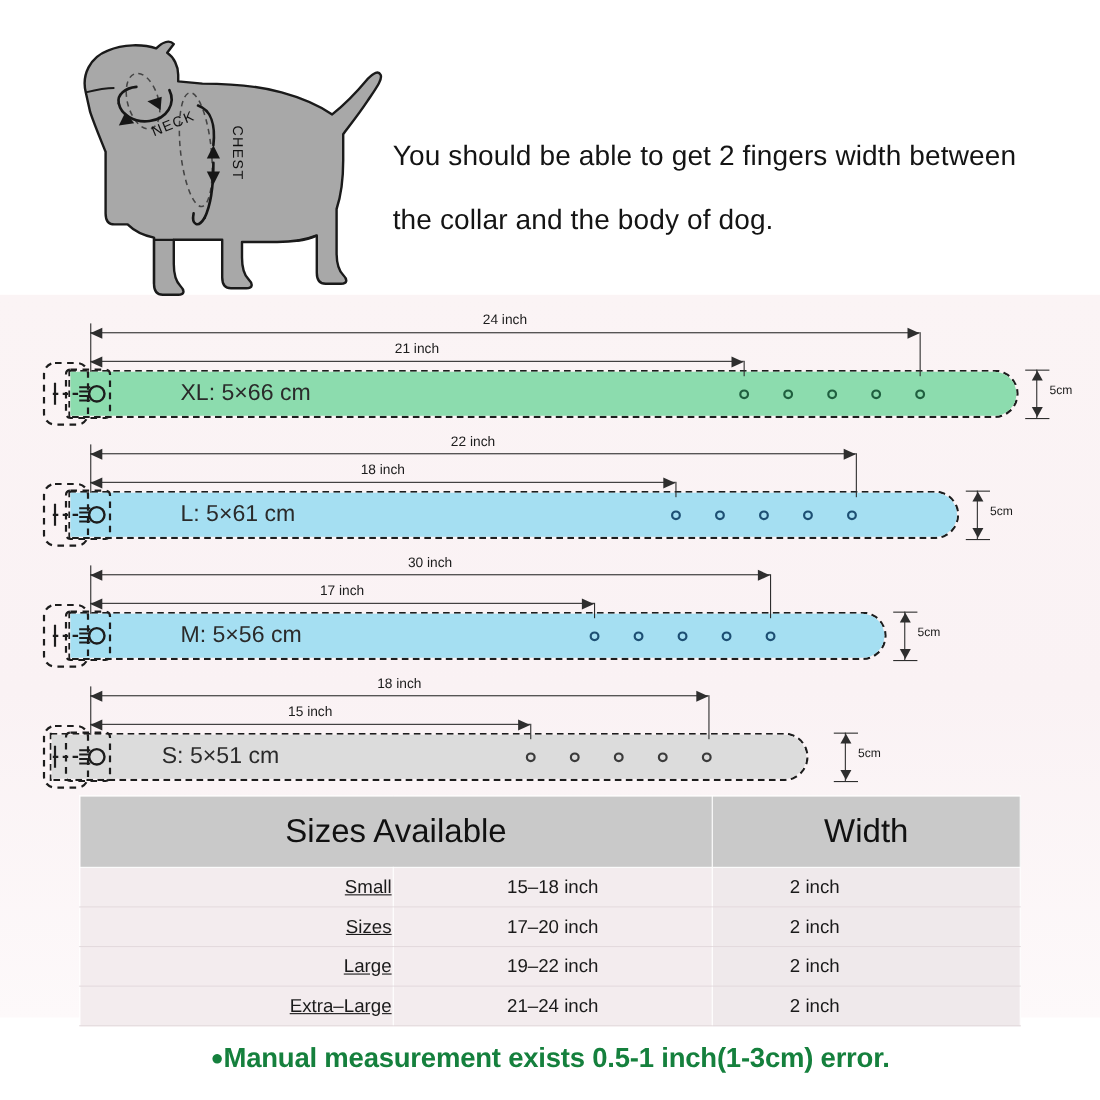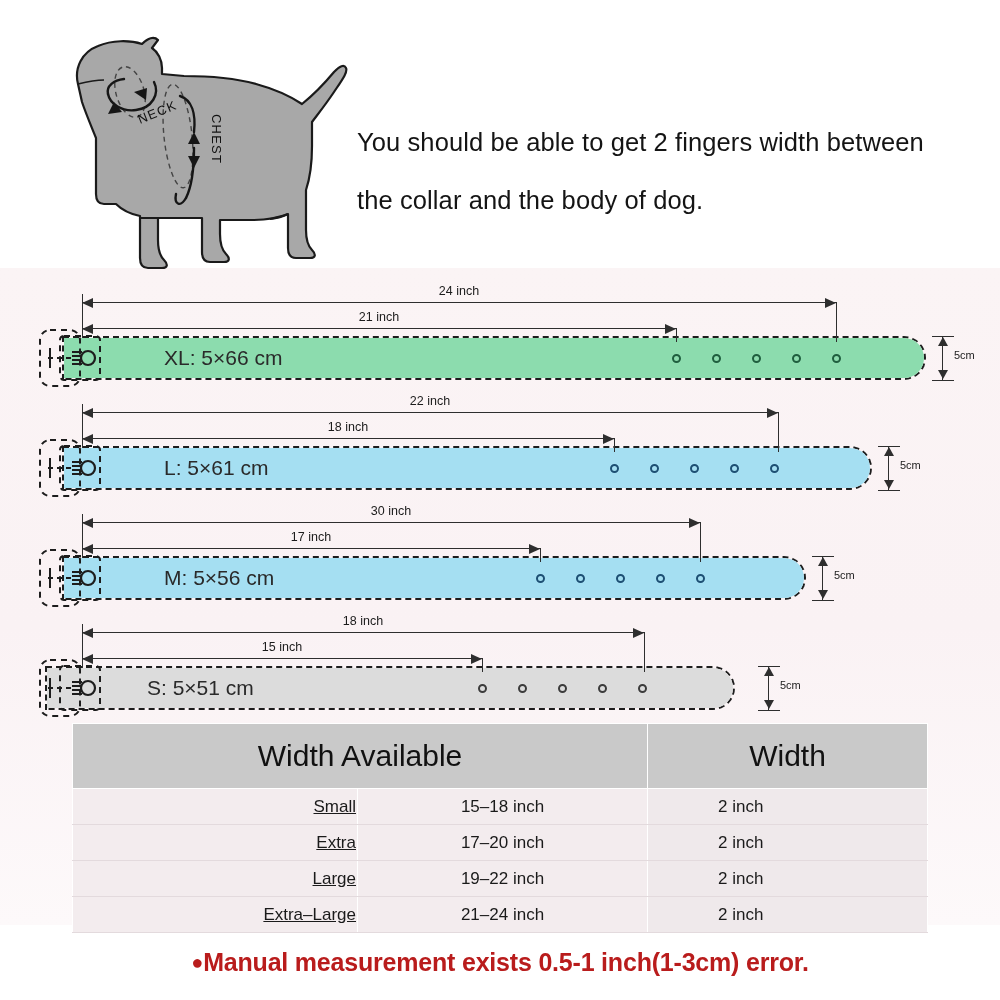--- a/index.html
+++ b/index.html
@@ -139,21 +139,21 @@
   .sizetable td.c-range{text-align:center;}
   .sizetable td.c-width{padding-left:70px;text-align:left;background:#efe9eb;}
   .sizetable col.col1{width:285px;}
   .sizetable col.col2{width:290px;}
   .sizetable col.col3{width:280px;}
 
   
   .note{
     position:absolute;left:0;top:948px;width:1000px;
     text-align:center;z-index:5;
-    color:#b91c1c;
+    color:#15803d;
     font-size:25px;
     font-weight:bold;
     letter-spacing:-.2px;
     white-space:nowrap;
   }
   .note .bullet{font-size:20px;vertical-align:2px;}
 </style>
 </head>
 <body>
 
@@ -367,32 +367,32 @@
     </div>
 
   <table class="sizetable">
     <colgroup>
         <col class="col1">
         <col class="col2">
         <col class="col3">
       </colgroup>
     <thead>
       <tr>
-        <th colspan="2">Width Available</th>
+        <th colspan="2">Sizes Available</th>
         <th>Width</th>
       </tr>
     </thead>
     <tbody id="table-body">
         <tr>
           <td class="c-size">Small</td>
           <td class="c-range">15–18  inch</td>
           <td class="c-width">2 inch</td>
         </tr>
         <tr>
-          <td class="c-size">Extra</td>
+          <td class="c-size">Sizes</td>
           <td class="c-range">17–20  inch</td>
           <td class="c-width">2 inch</td>
         </tr>
         <tr>
           <td class="c-size">Large</td>
           <td class="c-range">19–22  inch</td>
           <td class="c-width">2 inch</td>
         </tr>
         <tr>
           <td class="c-size">Extra–Large</td>

